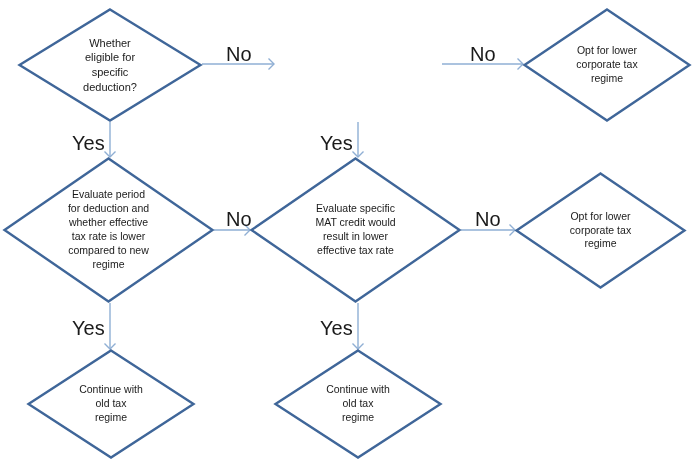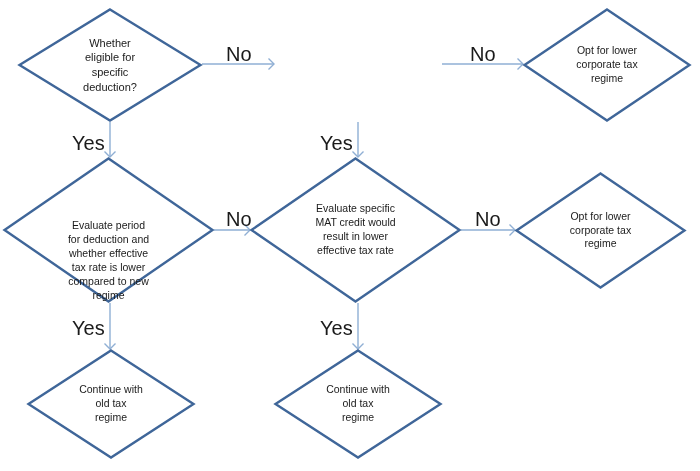--- a/index.html
+++ b/index.html
@@ -118,21 +118,21 @@
       </svg>
     <div class="label" style="font-size: 10.5px; color: rgb(26, 26, 26);"><span>Opt for lower
 corporate tax
 regime</span></div>
   </div>
 
   <div class="node" style="left: 3px; top: 157px; width: 211px; height: 146px;">
     <svg width="211" height="146" viewBox="0 0 211 146">
         <polygon points="105.5,1.5 209.5,73 105.5,144.5 1.5,73" fill="#FFFFFF" stroke="#3F6699" stroke-width="2.4" stroke-linejoin="miter"></polygon>
       </svg>
-    <div class="label" style="font-size: 10.5px; color: rgb(26, 26, 26); align-items: flex-end;"><span>Evaluate period
+    <div class="label" style="font-size: 10.5px; color: rgb(26, 26, 26);"><span>Evaluate period
 for deduction and
 whether effective
 tax rate is lower
 compared to new
 regime</span></div>
   </div>
 
   <div class="node" style="left: 250px; top: 157px; width: 211px; height: 146px;">
     <svg width="211" height="146" viewBox="0 0 211 146">
         <polygon points="105.5,1.5 209.5,73 105.5,144.5 1.5,73" fill="#FFFFFF" stroke="#3F6699" stroke-width="2.4" stroke-linejoin="miter"></polygon>

